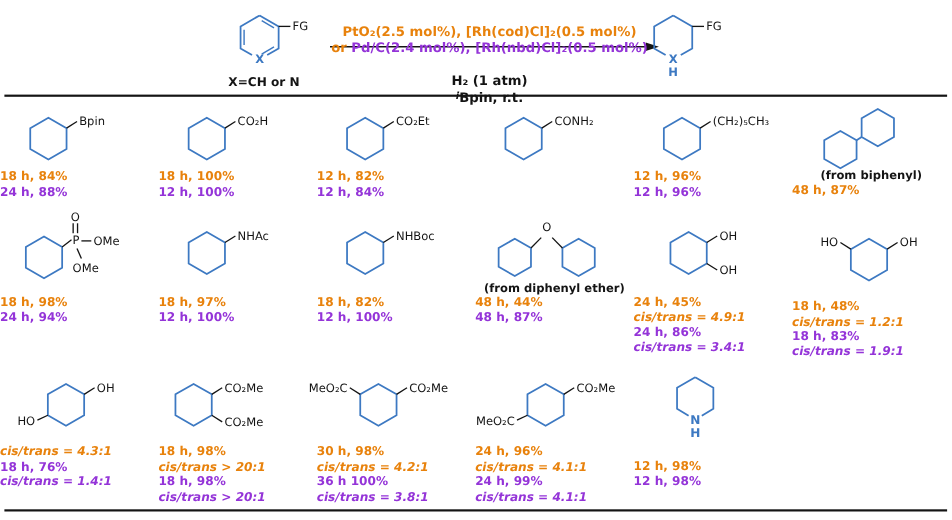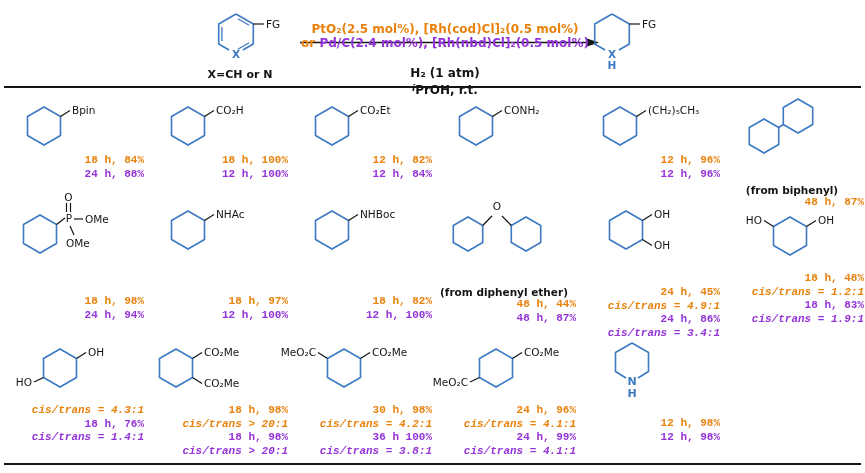--- a/index.html
+++ b/index.html
@@ -21,24 +21,24 @@
         font-size:12px;font-weight:700;line-height:14px;margin-top:20px;}
   .cond .o2{color:var(--orange);} .cond .p2{color:var(--purple);}
   .isup{font-style:italic;font-size:9px;vertical-align:3px;}
 
   
   #grid{position:absolute;top:88px;left:0;width:801px;display:grid;
         grid-template-columns:repeat(6,1fr);grid-template-rows:102px 132px 142px;}
   .cell{display:flex;flex-direction:column;}
   .st1{height:64px;} .st2{height:66px;} .st3{height:80px;}
   .cap{height:12px;font-size:10.5px;font-weight:700;line-height:12px;
-       text-align:center;color:var(--ink);margin-top:30px;}
+       text-align:center;color:var(--ink);}
   .yields{margin-top:2px;}
   .pipe-pad{margin-top:15px;}
-  .ln{font-size:11px;font-weight:700;line-height:13.5px;text-align:right;font-family:Liberation Mono, monospace;}
+  .ln{font-size:11px;font-weight:700;line-height:13.5px;text-align:left;}
   .o{color:var(--orange);} .p{color:var(--purple);} .it{font-style:italic;}
 </style>
 </head>
 <body>
 
 <svg width="0" height="0">
   <defs>
     <polygon id="hex19" points="0,-19 16.5,-9.5 16.5,9.5 0,19 -16.5,9.5 -16.5,-9.5"></polygon>
     <polygon id="hex17" points="0,-17 14.7,-8.5 14.7,8.5 0,17 -14.7,8.5 -14.7,-8.5"></polygon>
   </defs>
@@ -72,21 +72,21 @@
 </svg>
 
 <div class="cond" style="top:2px">
   <span class="o2">PtO₂(2.5 mol%), [Rh(cod)Cl]₂(0.5 mol%)</span>
 </div>
 <div class="cond" style="top:16px">
   <span class="o2">or </span><span class="p2">Pd/C(2.4 mol%), [Rh(nbd)Cl]₂(0.5 mol%)</span>
 </div>
 <div class="cond" style="top:46px">H₂ (1 atm)</div>
 <div class="cond" style="top:61px">
-  <span class="isup">i</span><span>PrOH, r.t.</span>
+  <span class="isup">i</span><span>Bpin, r.t.</span>
 </div>
 
 <div class="rule" id="rule-top"></div>
 <div class="rule" id="rule-bottom"></div>
 
 <div id="grid">
 
   <div class="cell">
     <svg class="st1" width="144" height="64">
       <use href="#hex19" class="ring" transform="translate(44,38)"></use>

